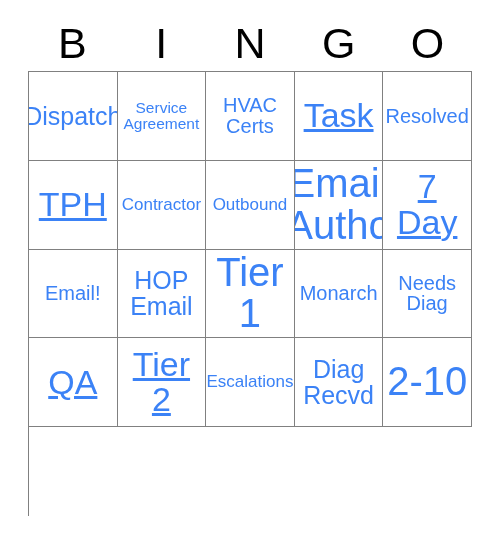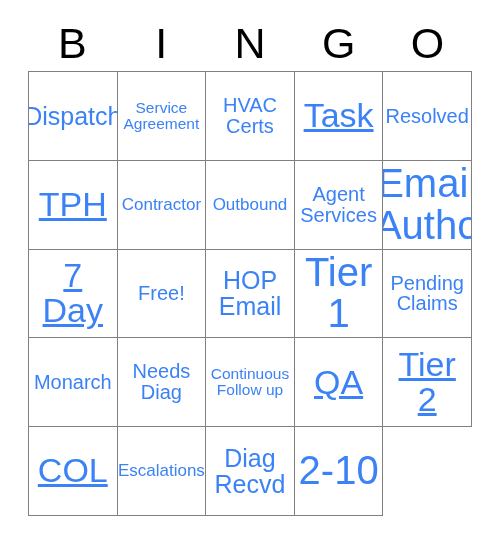--- a/index.html
+++ b/index.html
@@ -124,70 +124,55 @@
 
     <div class="cell">
       <span class="cell-text fs-xxl">TPH</span>
     </div>
     <div class="cell">
       <span class="cell-text fs-xs">Contractor</span>
     </div>
     <div class="cell">
       <span class="cell-text fs-xs">Outbound</span>
     </div>
-    <div class="cell">
-      <span class="cell-text fs-sm">Agent
-Services</span>
-    </div>
 
     <div class="cell">
       <span class="cell-text fs-xl">Email
 Autho</span>
     </div>
     <div class="cell">
       <span class="cell-text fs-xxl">7
 Day</span>
     </div>
     <div class="cell">
-      <span class="cell-text fs-lg">Free!</span>
+      <span class="cell-text fs-lg">Email!</span>
     </div>
     <div class="cell">
       <span class="cell-text fs-md">HOP
 Email</span>
     </div>
     <div class="cell">
       <span class="cell-text fs-xl">Tier
 1</span>
     </div>
 
     <div class="cell">
-      <span class="cell-text fs-sm">Pending
-Claims</span>
-    </div>
-    <div class="cell">
       <span class="cell-text fs-sm">Monarch</span>
     </div>
     <div class="cell">
       <span class="cell-text fs-lg">Needs
 Diag</span>
-    </div>
-    <div class="cell">
-      <span class="cell-text fs-xxs">Continuous
-Follow up</span>
     </div>
     <div class="cell">
       <span class="cell-text fs-xxl">QA</span>
     </div>
 
     <div class="cell">
       <span class="cell-text fs-xxl">Tier
 2</span>
-    </div>
-    <div class="cell">
-      <span class="cell-text fs-xxl">COL</span>
     </div>
     <div class="cell">
       <span class="cell-text fs-xs">Escalations</span>
     </div>
     <div class="cell">
       <span class="cell-text fs-md">Diag
 Recvd</span>
     </div>
     <div class="cell">
       <span class="cell-text fs-xl">2-10</span>

